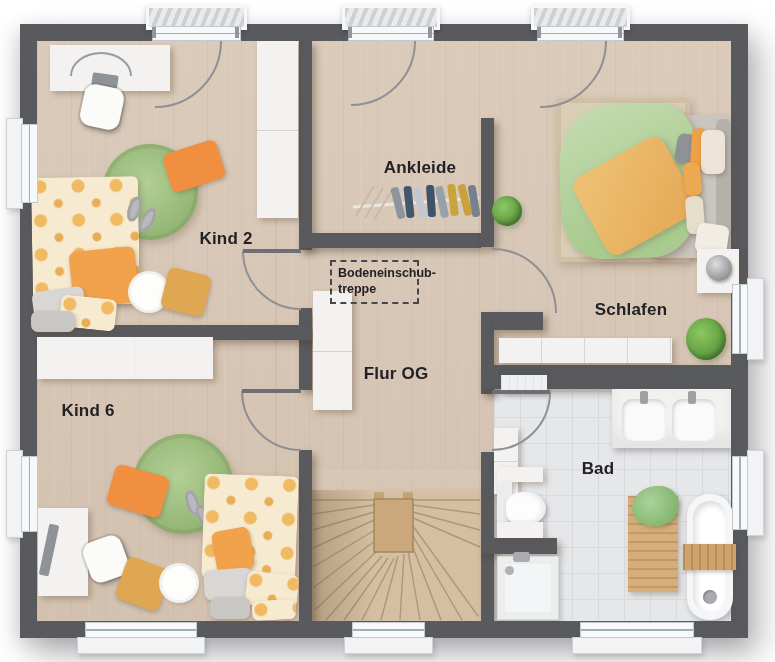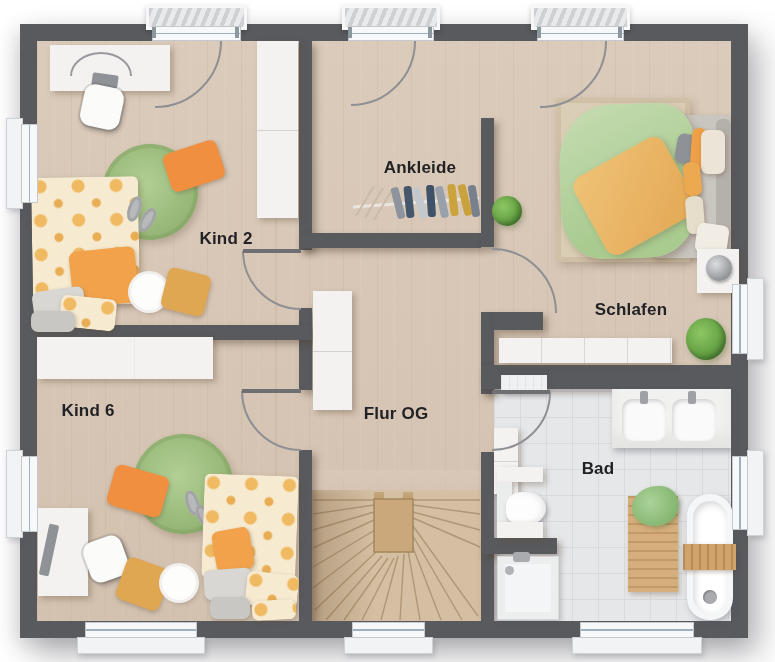--- a/index.html
+++ b/index.html
@@ -258,18 +258,22 @@
         <rect x="449" y="184" width="8" height="32" rx="3" fill="#caa33d" transform="rotate(-7 453 200)"></rect>
         <rect x="461" y="184" width="8" height="32" rx="3" fill="#c9a23e" transform="rotate(-14 465 200)"></rect>
         <rect x="470" y="185" width="8" height="32" rx="3" fill="#77808c" transform="rotate(-9 474 201)"></rect>
       </g>
     </g>
   </svg>
 
   <div class="room-label" style="left:226px;top:239px;">Kind 2</div>
   <div class="room-label" style="left:420px;top:168px;">Ankleide</div>
   <div class="room-label" style="left:631px;top:310px;">Schlafen</div>
-  <div class="room-label" style="left:396px;top:374px;margin-top:40px;">Flur OG</div>
+  <div class="room-label" style="left:396px;top:374px;">Flur OG</div>
   <div class="room-label" style="left:88px;top:411px;">Kind 6</div>
   <div class="room-label" style="left:598px;top:469px;text-align:right;">Bad</div>
 
+  <div class="hatchbox">
+    <div>Bodeneinschub-</div>
+    <div>treppe</div>
+  </div>
 
 </div>
 
 </body></html>

